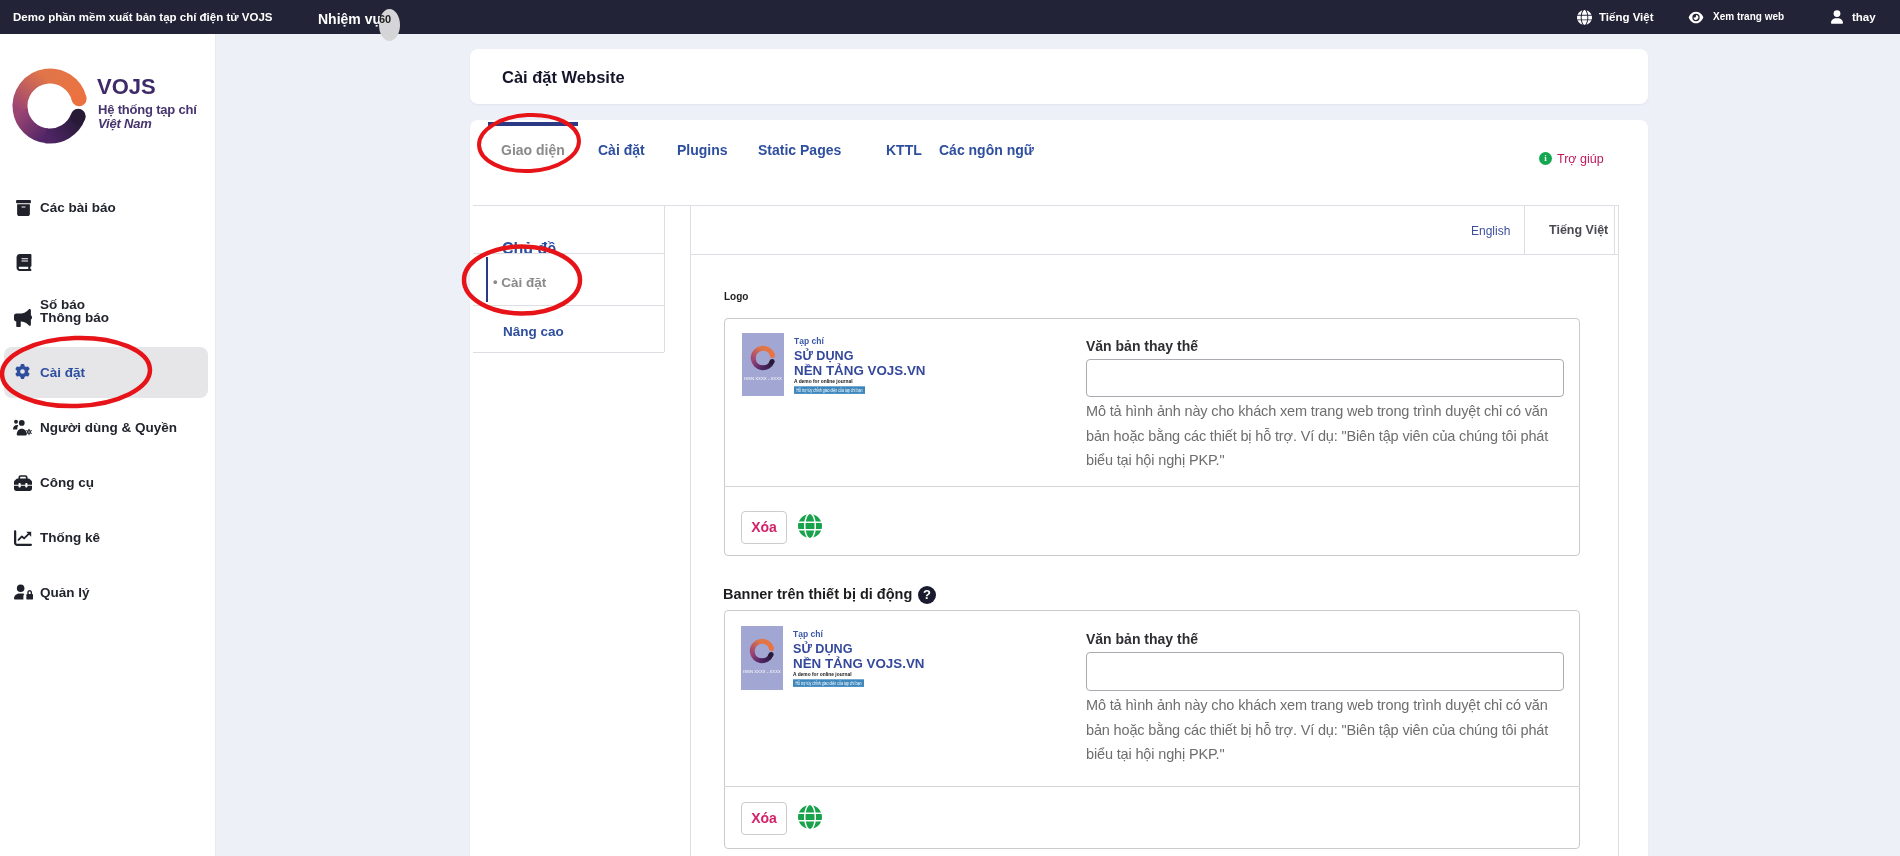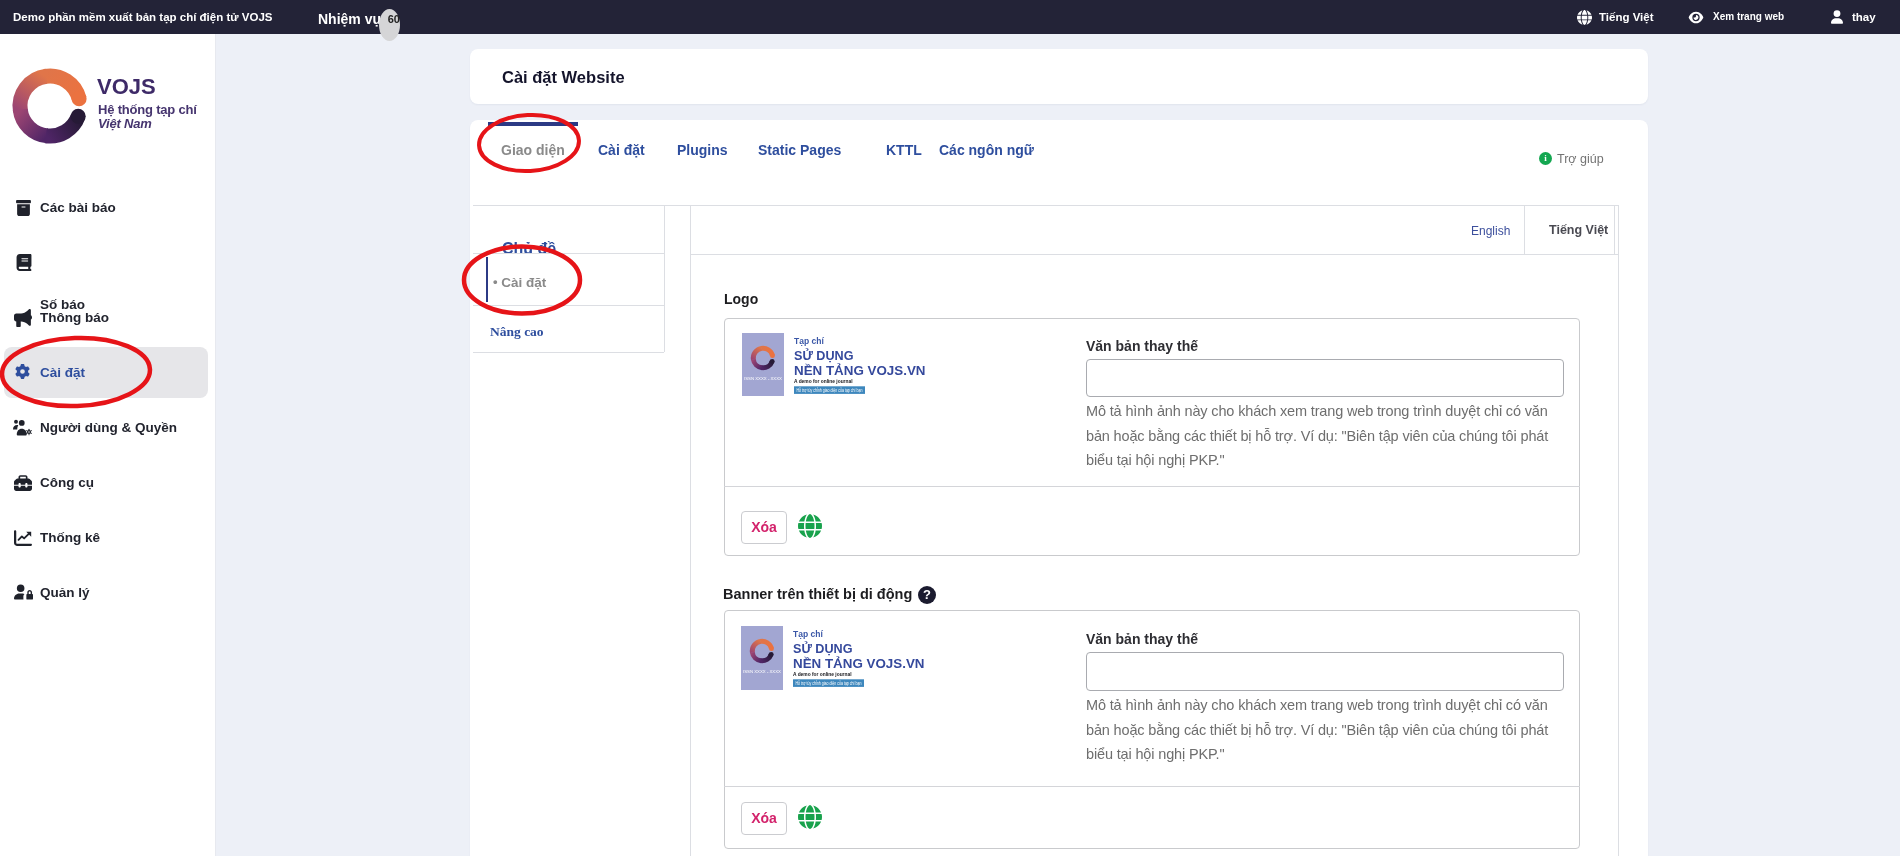--- a/index.html
+++ b/index.html
@@ -11,21 +11,21 @@
   .line { position:absolute; background:#dcdee3; }
   .card { position:absolute; background:#fff; border-radius:8px; box-shadow:0 1px 2px rgba(40,50,80,.06); }
   .menutext { font-size:13.5px; line-height:16px; color:#22242e; }
 </style>
 </head>
 <body>
 
 <div class="abs" style="left:0;top:0;width:1900px;height:34px;background:#232337;"></div>
 <div class="abs b" style="left:13px;top:11px;font-size:11.5px;color:#fff;">Demo phần mềm xuất bản tạp chí điện tử VOJS</div>
 <div class="abs b" style="left:318px;top:11px;font-size:14px;color:#fff;">Nhiệm vụ</div>
-<div class="abs b" style="left:379px;top:9px;width:21px;height:32px;border-radius:50%;background:#d5d5d7;color:#222;font-size:11px;text-align:right;line-height:21px;">60</div>
+<div class="abs b" style="left:379px;top:9px;width:21px;height:32px;border-radius:50%;background:#d5d5d7;color:#222;font-size:11px;text-align:left;line-height:21px;">60</div>
 <svg class="abs" style="left:1577px;top:10px;" width="15" height="15" viewBox="0 0 512 512">
     <path fill="#fff" d="M352 256c0 22.2-1.2 43.5-3.3 64H163.3c-2.2-20.5-3.3-41.8-3.3-64s1.2-43.5 3.3-64H348.7c2.2 20.5 3.3 41.8 3.3 64zm28.8-64H503.9c5.3 20.5 8.1 41.9 8.1 64s-2.8 43.5-8.1 64H380.8c2.1-20.6 3.2-42 3.2-64s-1.1-43.4-3.2-64zm112.6-32H376.7c-10-63.9-29.8-117.4-55.3-151.6c78.3 20.7 142 77.5 171.9 151.6zm-149.1 0H167.7c6.1-36.4 15.5-68.6 27-94.7c10.5-23.6 22.2-40.7 33.5-51.5C239.4 3.2 248.7 0 256 0s16.6 3.2 27.8 13.8c11.3 10.8 23 27.9 33.5 51.5c11.6 26 21 58.2 27 94.7zm-209 0H18.6C48.6 85.9 112.2 29.1 190.6 8.4C165.1 42.6 145.3 96.1 135.3 160zM8.1 192H131.2c-2.1 20.6-3.2 42-3.2 64s1.1 43.4 3.2 64H8.1C2.8 299.5 0 278.1 0 256s2.8-43.5 8.1-64zM194.7 446.6c-11.6-26-20.9-58.2-27-94.6H344.3c-6.1 36.4-15.5 68.6-27 94.6c-10.5 23.6-22.2 40.7-33.5 51.5C272.6 508.8 263.3 512 256 512s-16.6-3.2-27.8-13.8c-11.3-10.8-23-27.9-33.5-51.5zM135.3 352c10 63.9 29.8 117.4 55.3 151.6C112.2 482.9 48.6 426.1 18.6 352H135.3zm358.1 0c-30 74.1-93.6 130.9-171.9 151.6c25.5-34.2 45.2-87.7 55.3-151.6H493.4z"></path>
   </svg>
 <div class="abs b" style="left:1599px;top:11px;font-size:11.5px;color:#fff;">Tiếng Việt</div>
 <svg class="abs" style="left:1688px;top:11px;" width="16" height="13" viewBox="0 0 576 512">
     <path fill="#fff" d="M288 32c-80.8 0-145.5 36.8-192.6 80.6C48.6 156 17.3 208 2.5 243.7c-3.3 7.9-3.3 16.7 0 24.6C17.3 304 48.6 356 95.4 399.4C142.5 443.2 207.2 480 288 480s145.5-36.8 192.6-80.6c46.8-43.5 78.1-95.4 93-131.1c3.3-7.9 3.3-16.7 0-24.6c-14.9-35.7-46.2-87.7-93-131.1C433.5 68.8 368.8 32 288 32zM144 256a144 144 0 1 1 288 0 144 144 0 1 1 -288 0zm144-64c0 35.3-28.7 64-64 64c-7.1 0-13.9-1.2-20.3-3.3c-5.5-1.8-11.9 1.6-11.7 7.4c.3 6.9 1.3 13.8 3.2 20.7c13.7 51.2 66.4 81.6 117.6 67.9s81.6-66.4 67.9-117.6c-11.1-41.5-47.8-69.4-88.6-71.1c-5.8-.2-9.2 6.1-7.4 11.7c2.1 6.4 3.3 13.2 3.3 20.3z"></path>
   </svg>
 <div class="abs b" style="left:1713px;top:11px;font-size:10px;color:#fff;">Xem trang web</div>
 <svg class="abs" style="left:1831px;top:10px;" width="12" height="14" viewBox="0 0 448 512">
     <path fill="#fff" d="M224 256A128 128 0 1 0 224 0a128 128 0 1 0 0 256zm-45.7 48C79.8 304 0 383.8 0 482.3C0 498.7 13.3 512 29.7 512H418.3c16.4 0 29.7-13.3 29.7-29.7C448 383.8 368.2 304 269.7 304H178.3z"></path>
@@ -127,43 +127,43 @@
 <div class="card" style="left:470px;top:120px;width:1178px;height:736px;border-bottom-left-radius:0;border-bottom-right-radius:0;"></div>
 
 <div class="abs" style="left:488px;top:122px;width:90px;height:3.5px;background:#2c3a85;"></div>
 <div class="abs b" style="left:501px;top:142px;font-size:14px;color:#8a8a8a;">Giao diện</div>
 <div class="abs b blue" style="left:598px;top:142px;font-size:14px;">Cài đặt</div>
 <div class="abs b blue" style="left:677px;top:142px;font-size:14px;">Plugins</div>
 <div class="abs b blue" style="left:758px;top:142px;font-size:14px;">Static Pages</div>
 <div class="abs b blue" style="left:871px;top:142px;font-size:14px;margin-left:15px;">KTTL</div>
 <div class="abs b blue" style="left:939px;top:142px;font-size:14px;">Các ngôn ngữ</div>
 <div class="abs" style="left:1539px;top:152px;width:13px;height:13px;border-radius:50%;background:#14a751;color:#fff;font-size:9px;font-weight:bold;text-align:center;line-height:13px;font-family:'Liberation Serif',serif;">i</div>
-<div class="abs" style="left:1557px;top:152px;font-size:12.5px;color:#737373;">Trợ giúp</div>
+<div class="abs" style="left:1557px;top:152px;font-size:12.5px;color:#be185d;">Trợ giúp</div>
 
 <div class="line" style="left:473px;top:205px;width:1145px;height:1px;"></div>
 
 <div class="abs b blue" style="left:502px;top:240px;font-size:16px;">Chủ đề</div>
 <div class="line" style="left:473px;top:253px;width:191px;height:1px;"></div>
 <div class="abs" style="left:486px;top:257px;width:2px;height:45px;background:#2c3a85;"></div>
 <div class="abs b" style="left:493px;top:274px;font-size:13.5px;color:#8a8a8a;"><span style="font-size:13px;vertical-align:1px;">•</span> Cài đặt</div>
 <div class="line" style="left:473px;top:305px;width:191px;height:1px;"></div>
-<div class="abs b blue" style="left:490px;top:324px;font-size:13.5px;font-family:Liberation Serif, serif;">Nâng cao</div>
+<div class="abs b blue" style="left:503px;top:324px;font-size:13.5px;">Nâng cao</div>
 <div class="line" style="left:473px;top:352px;width:191px;height:1px;"></div>
 <div class="line" style="left:664px;top:205px;width:1px;height:147px;"></div>
 
 <div class="line" style="left:690px;top:205px;width:1px;height:651px;"></div>
 <div class="line" style="left:1618px;top:205px;width:1px;height:651px;"></div>
 
 <div class="line" style="left:690px;top:254px;width:928px;height:1px;"></div>
 <div class="line" style="left:1524px;top:205px;width:1px;height:49px;"></div>
 <div class="line" style="left:1614px;top:205px;width:1px;height:49px;"></div>
 <div class="abs" style="left:1471px;top:224px;font-size:12px;color:#3c4f9c;">English</div>
 <div class="abs b" style="left:1549px;top:223px;font-size:12.5px;color:#4a4a52;">Tiếng Việt</div>
 
-<div class="abs b" style="left:724px;top:291px;font-size:14px;color:#1d1d20;">Logo</div>
+<div class="abs b" style="left:724px;top:291px;font-size:10px;color:#1d1d20;">Logo</div>
 <div class="abs" style="left:724px;top:318px;width:856px;height:238px;border:1px solid #c9cacd;border-radius:4px;background:#fff;"></div>
 <div class="thumb abs" style="left:742px;top:333px;">
   <div class="abs" style="left:0;top:0;width:42px;height:63px;background:#a2a6d2;"></div>
   <svg class="abs" style="left:8px;top:12px;" width="26" height="26" viewBox="0 0 80 80">
     <g fill="none" stroke-width="15" transform="translate(1,1)">
         <path d="M 68.11 31.74 A 30 30 0 0 0 33.79 9.46" stroke="url(#ga)"></path>
         <path d="M 35.34 9.22 A 30 30 0 0 0 9.46 44.21" stroke="url(#gb)"></path>
         <path d="M 9.22 42.66 A 30 30 0 0 0 36.39 68.89" stroke="url(#gc)"></path>
         <path d="M 34.82 68.71 A 30 30 0 0 0 67.19 49.26" stroke="url(#gd)"></path>
         <circle cx="68.11" cy="31.74" r="7.5" fill="#eb7240" stroke="none"></circle>

